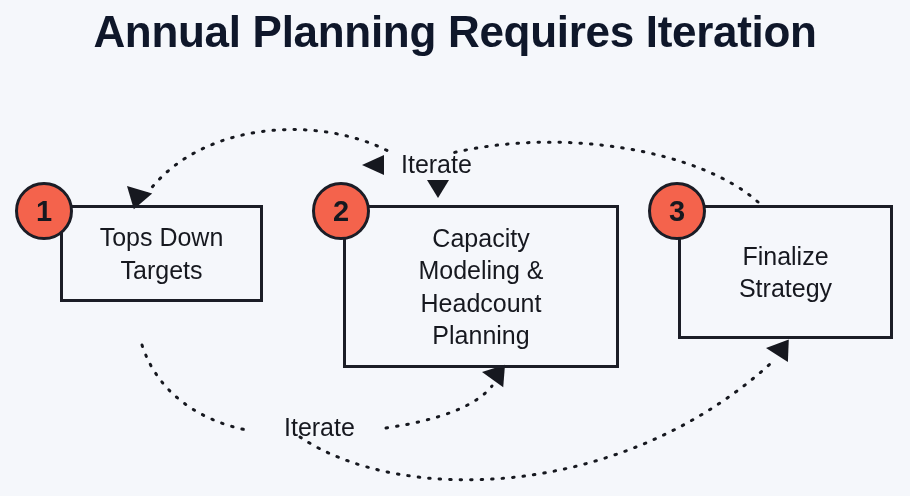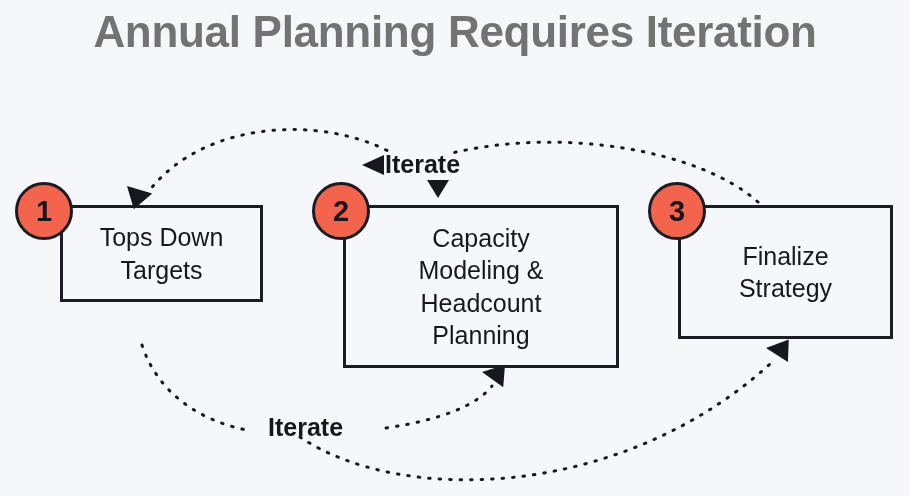--- a/index.html
+++ b/index.html
@@ -29,21 +29,21 @@
   }
   .title {
     position: absolute;
     left: 0;
     top: 6px;
     width: 910px;
     text-align: center;
     font-size: 44px;
     font-weight: bold;
     line-height: 1.20;
-    color: #737373;
+    color: #0f172a;
     letter-spacing: -0.3px;
   }
   .node-box {
     position: absolute;
     box-sizing: border-box;
     border: 3px solid #1B1D26;
     background: transparent;
     display: flex;
     align-items: center;
     justify-content: center;
@@ -70,23 +70,24 @@
     align-items: center;
     justify-content: center;
     font-size: 29px;
     font-weight: bold;
     color: #16181F;
     z-index: 5;
   }
   .edge-label {
     position: absolute;
     font-size: 25px;
-    font-weight: bold;
+    font-weight: normal;
     color: #16181F;
     white-space: nowrap;
+    padding-left: 16px;
   }
 </style>
 </head>
 <body>
 
 <div id="canvas">
 
   <div class="title">Annual Planning Requires
 Iteration</div>
 

